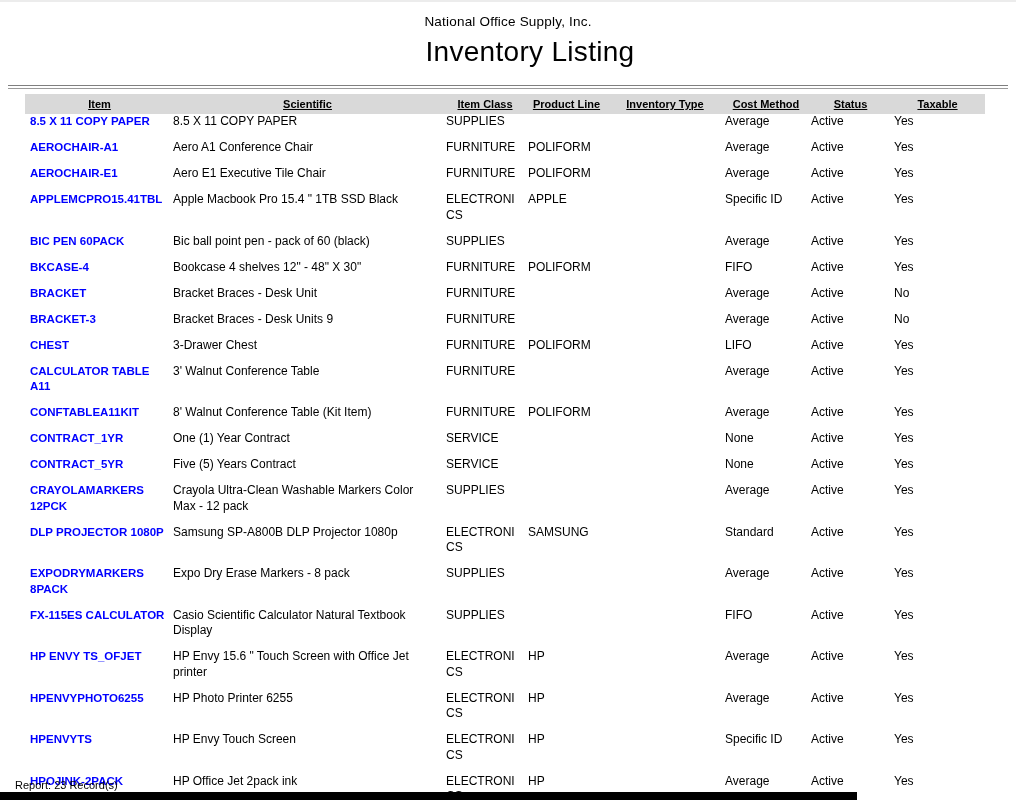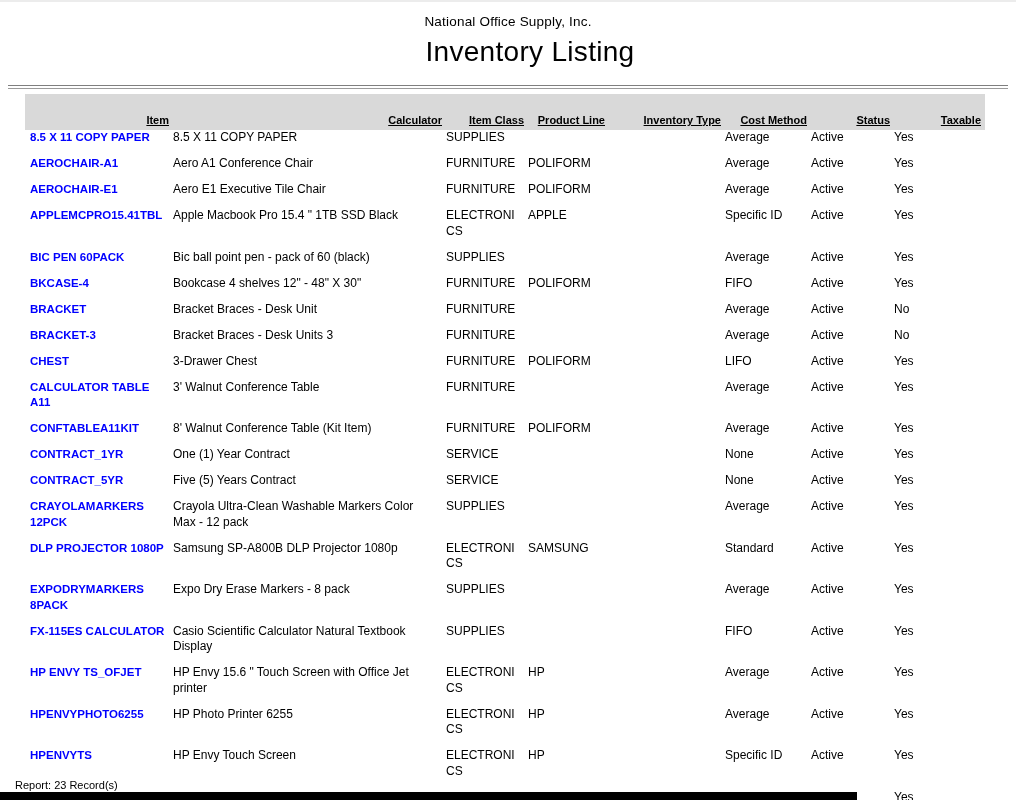--- a/index.html
+++ b/index.html
@@ -16,22 +16,22 @@
     margin:17px 8px 5px 8px;height:2px;
     border-top:1px solid #7f7f7f;border-bottom:1px solid #9a9a9a;
   }
   table.report{
     margin-left:25px;width:960px;
     border-collapse:collapse;table-layout:fixed;
   }
   col.c1{width:148px}col.c2{width:273px}col.c3{width:82px}col.c4{width:81px}
   col.c5{width:116px}col.c6{width:86px}col.c7{width:83px}col.c8{width:91px}
   thead th{
-    background:#d9d9d9;text-align:right;font-size:11px;font-weight:bold;
-    text-decoration:underline;padding:20px 4px 4px 0;white-space:nowrap;
+    background:#d9d9d9;text-align:center;font-size:11px;font-weight:bold;
+    text-decoration:underline;padding:4px 4px 4px 0;white-space:nowrap;
     cursor:pointer;
   }
   thead th:first-child{padding-left:5px;}
   tbody td{
     font-size:12px;line-height:15.5px;vertical-align:top;
     padding:0 8px 10.5px 0;word-wrap:break-word;
   }
   tbody tr:first-child td{}
   td.c-item{
     color:#0000ff;font-weight:bold;font-size:11.5px;line-height:15.5px;
@@ -62,21 +62,21 @@
       <col class="c3">
       <col class="c4">
     <col class="c5">
       <col class="c6">
       <col class="c7">
       <col class="c8">
   </colgroup>
   <thead>
     <tr>
       <th>Item</th>
-      <th>Calculator</th>
+      <th>Scientific</th>
       <th>Item Class</th>
       <th>Product Line</th>
       <th>Inventory Type</th>
       <th>Cost Method</th>
       <th>Status</th>
       <th>Taxable</th>
     </tr>
   </thead>
   <tbody>
       <tr>
@@ -144,21 +144,21 @@
     <td>Bracket Braces - Desk Unit</td>
     <td>FURNITURE</td>
     <td></td>
     <td></td>
     <td>Average</td>
     <td>Active</td>
     <td>No</td>
   </tr>
       <tr>
     <td class="c-item">BRACKET-3</td>
-    <td>Bracket Braces - Desk Units 3</td>
+    <td>Bracket Braces - Desk Units 9</td>
     <td>FURNITURE</td>
     <td></td>
     <td></td>
     <td>Average</td>
     <td>Active</td>
     <td>No</td>
   </tr>
       <tr>
     <td class="c-item">CHEST</td>
     <td>3-Drawer Chest</td>

